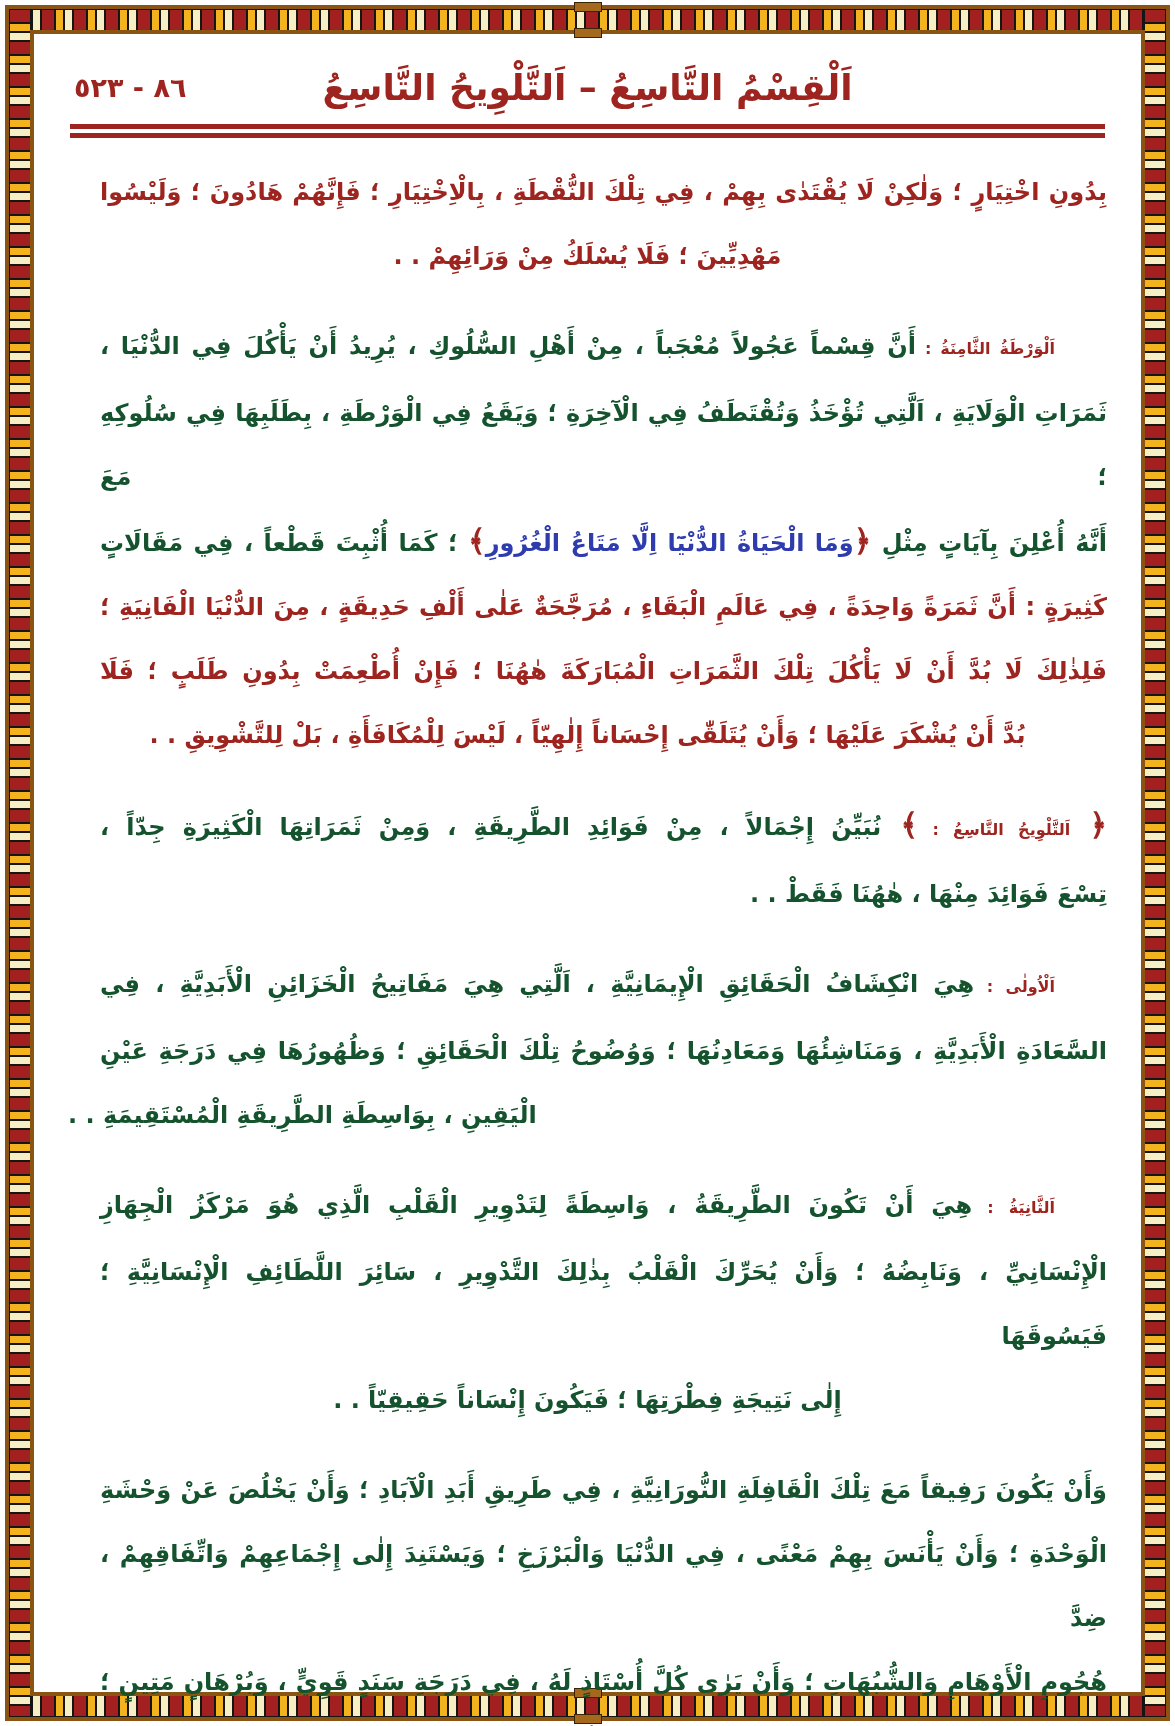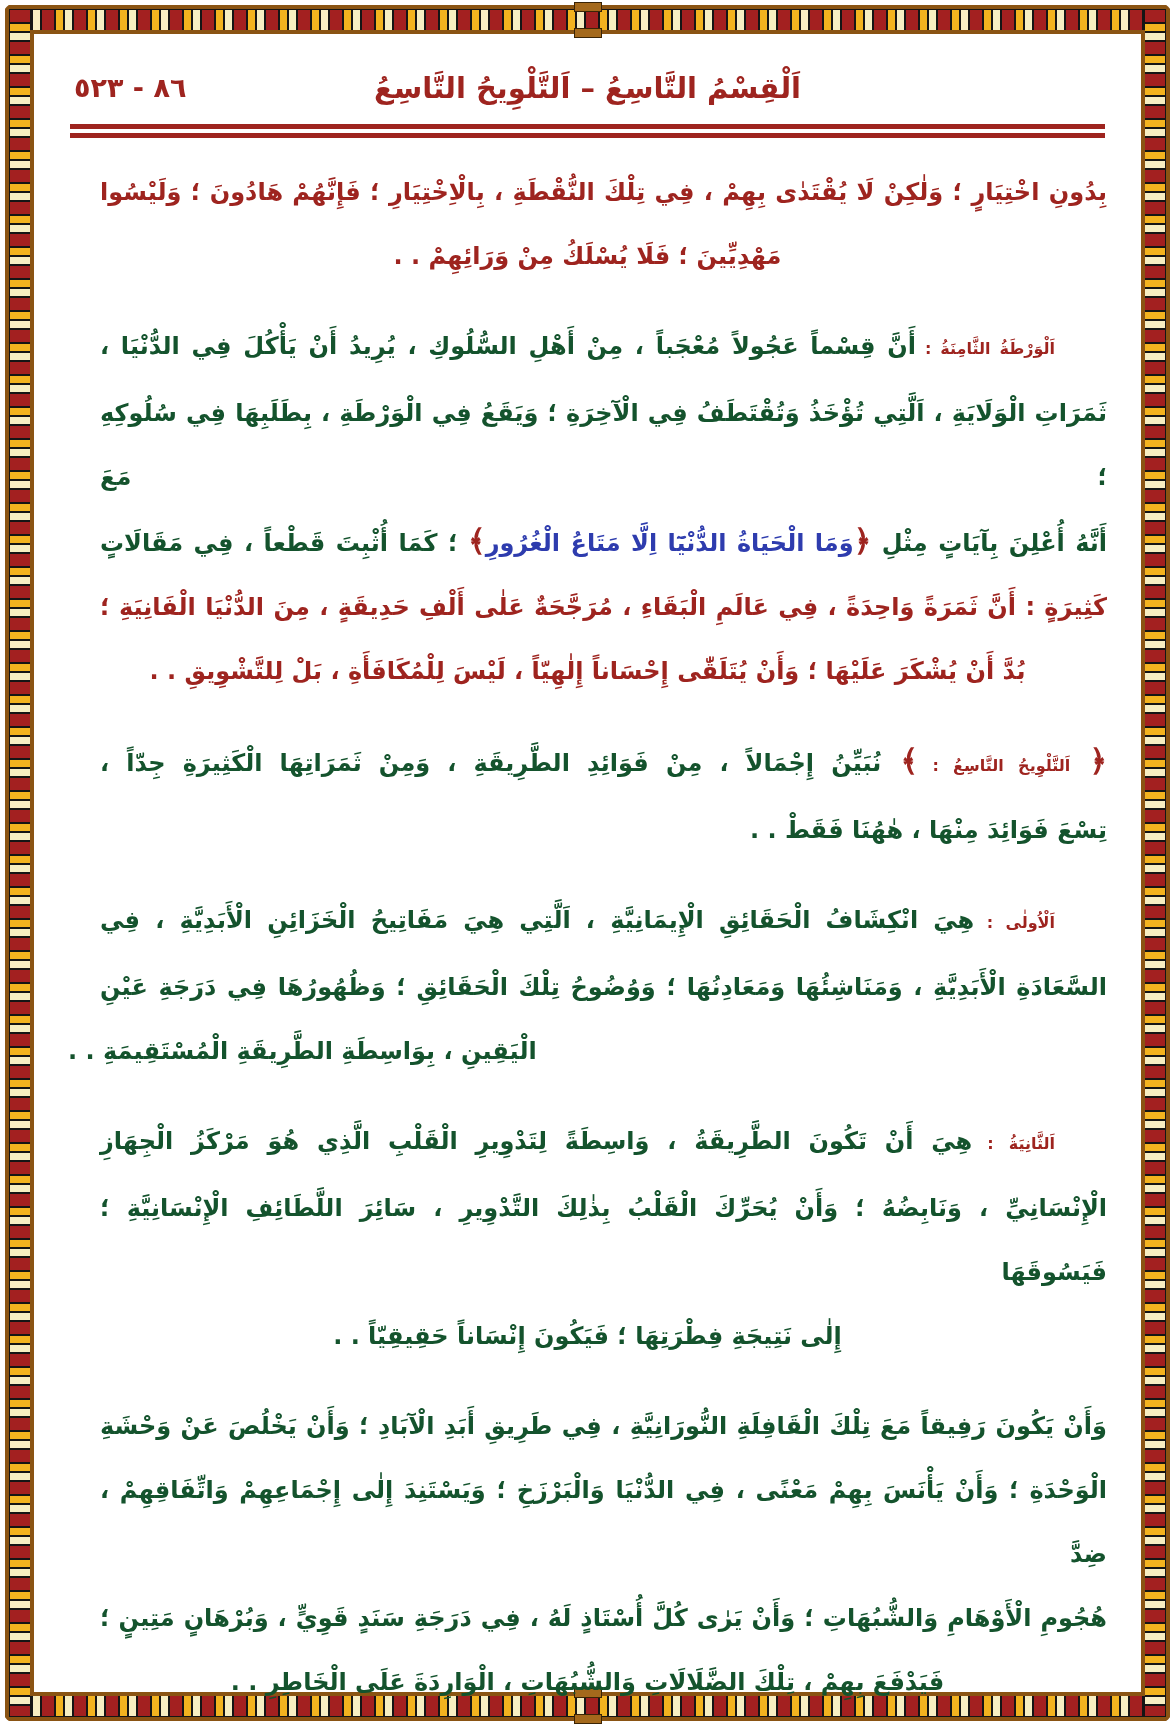--- a/index.html
+++ b/index.html
@@ -1,18 +1,18 @@
 <!DOCTYPE html>
 <html lang="ar"><head>
 <meta charset="utf-8">
 <style>
   html, body { margin: 0; padding: 0; }
   body { width: 1175px; height: 1726px; background: #ffffff; font-family: "DejaVu Sans", sans-serif; }
 
-  .page { position: relative; width: 1175px; height: 1726px; background: #ffffff; overflow: hidden; border-radius: 23px; }
+  .page { position: relative; width: 1175px; height: 1726px; background: #ffffff; overflow: hidden; }
 
   
   .brown-outer { position: absolute; inset: 5px; border: 5px solid #8a5413; pointer-events: none; }
   .brown-inner { position: absolute; inset: 30px; border: 4px solid #8a5413; pointer-events: none; }
 
   .band { position: absolute; border: 1px solid #151515; pointer-events: none; }
   .band-top    { top: 9px;    left: 9px;  right: 9px;  height: 20px;
     background: repeating-linear-gradient(90deg, #a32020 0 12px, #151515 12px 14px, #f3b31f 14px 21px, #151515 21px 23px, #f7eec2 23px 30px, #151515 30px 32px); }
   .band-bottom { bottom: 9px; left: 9px;  right: 9px;  height: 20px;
     background: repeating-linear-gradient(90deg, #a32020 0 12px, #151515 12px 14px, #f3b31f 14px 21px, #151515 21px 23px, #f7eec2 23px 30px, #151515 30px 32px); }
@@ -25,21 +25,21 @@
                background: #a4691c; border: 1px solid #3a2405; pointer-events: none; }
   .conn-top-outer    { top: 2px; }
   .conn-top-inner    { top: 28px; }
   .conn-bottom-outer { bottom: 2px; }
   .conn-bottom-inner { bottom: 28px; }
 
   
   .content { position: absolute; inset: 42px; padding: 0 26px; direction: rtl; }
 
   .page-header { position: relative; height: 64px; margin-top: 14px; }
-  .page-title  { text-align: center; font-size: 29px; font-weight: bold; color: #9e241f; line-height: 64px; }
+  .page-title  { text-align: center; font-size: 36px; font-weight: bold; color: #9e241f; line-height: 64px; }
   .page-numbers { position: absolute; left: 6px; top: 0; direction: ltr; unicode-bidi: bidi-override;
                   font-size: 27px; font-weight: bold; color: #9e241f; line-height: 64px; }
 
   .double-rule { height: 4px; margin: 4px 2px 0 2px;
                  border-top: 5px solid #9e241f; border-bottom: 5px solid #9e241f; }
 
   .body-text { margin-top: 22px; font-weight: bold; font-size: 24px; color: #1a1a1a; }
 
   .para { margin: 0 0 26px 0; }
   .para.extra-gap { margin-top: 14px; }
@@ -85,20 +85,21 @@
     <div class="body-text">
         <div class="para">
           <div class="line align-justify"><span class="seg-red">بِدُونِ اخْتِيَارٍ ؛ وَلٰكِنْ لَا يُقْتَدٰى بِهِمْ ، فِي تِلْكَ النُّقْطَةِ ، بِالْاِخْتِيَارِ ؛ فَإِنَّهُمْ هَادُونَ ؛ وَلَيْسُوا</span></div>
           <div class="line align-center"><span class="seg-red">مَهْدِيِّينَ ؛ فَلَا يُسْلَكُ مِنْ وَرَائِهِمْ . .</span></div>
         </div>
         <div class="para">
           <div class="line align-justify indent"><span class="seg-red heading">اَلْوَرْطَةُ الثَّامِنَةُ : </span><span class="seg-black">أَنَّ قِسْماً عَجُولاً مُعْجَباً ، مِنْ أَهْلِ السُّلُوكِ ، يُرِيدُ أَنْ يَأْكُلَ فِي الدُّنْيَا ،</span></div>
           <div class="line align-justify"><span class="seg-black">ثَمَرَاتِ الْوَلَايَةِ ، اَلَّتِي تُؤْخَذُ وَتُقْتَطَفُ فِي الْآخِرَةِ ؛ وَيَقَعُ فِي الْوَرْطَةِ ، بِطَلَبِهَا فِي سُلُوكِهِ ؛ مَعَ</span></div>
           <div class="line align-justify"><span class="seg-black">أَنَّهُ أُعْلِنَ بِآيَاتٍ مِثْلِ </span><span class="seg-red orn">﴿</span><span class="seg-blue">وَمَا الْحَيَاةُ الدُّنْيَٓا اِلَّا مَتَاعُ الْغُرُورِ</span><span class="seg-red orn">﴾</span><span class="seg-black"> ؛ كَمَا أُثْبِتَ قَطْعاً ، فِي مَقَالَاتٍ</span></div>
           <div class="line align-justify"><span class="seg-red">كَثِيرَةٍ : أَنَّ ثَمَرَةً وَاحِدَةً ، فِي عَالَمِ الْبَقَاءِ ، مُرَجَّحَةٌ عَلٰى أَلْفِ حَدِيقَةٍ ، مِنَ الدُّنْيَا الْفَانِيَةِ ؛</span></div>
+          <div class="line align-justify"><span class="seg-red">فَلِذٰلِكَ لَا بُدَّ أَنْ لَا يَأْكُلَ تِلْكَ الثَّمَرَاتِ الْمُبَارَكَةَ هٰهُنَا ؛ فَإِنْ أُطْعِمَتْ بِدُونِ طَلَبٍ ؛ فَلَا</span></div>
           <div class="line align-center"><span class="seg-red">بُدَّ أَنْ يُشْكَرَ عَلَيْهَا ؛ وَأَنْ يُتَلَقّٰى إِحْسَاناً إِلٰهِيّاً ، لَيْسَ لِلْمُكَافَأَةِ ، بَلْ لِلتَّشْوِيقِ . .</span></div>
         </div>
         <div class="para">
           <div class="line align-justify"><span class="seg-red orn">﴿ </span><span class="seg-red heading">اَلتَّلْوِيحُ التَّاسِعُ : </span><span class="seg-red orn">﴾ </span><span class="seg-black">نُبَيِّنُ إِجْمَالاً ، مِنْ فَوَائِدِ الطَّرِيقَةِ ، وَمِنْ ثَمَرَاتِهَا الْكَثِيرَةِ جِدّاً ،</span></div>
           <div class="line align-right"><span class="seg-black">تِسْعَ فَوَائِدَ مِنْهَا ، هٰهُنَا فَقَطْ . .</span></div>
         </div>
         <div class="para extra-gap">
           <div class="line align-justify indent"><span class="seg-red heading">اَلْاُولٰى : </span><span class="seg-black">هِيَ انْكِشَافُ الْحَقَائِقِ الْإِيمَانِيَّةِ ، اَلَّتِي هِيَ مَفَاتِيحُ الْخَزَائِنِ الْأَبَدِيَّةِ ، فِي</span></div>
           <div class="line align-justify"><span class="seg-black">السَّعَادَةِ الْأَبَدِيَّةِ ، وَمَنَاشِئُهَا وَمَعَادِنُهَا ؛ وَوُضُوحُ تِلْكَ الْحَقَائِقِ ؛ وَظُهُورُهَا فِي دَرَجَةِ عَيْنِ</span></div>
           <div class="line align-left"><span class="seg-black">الْيَقِينِ ، بِوَاسِطَةِ الطَّرِيقَةِ الْمُسْتَقِيمَةِ . .</span></div>

